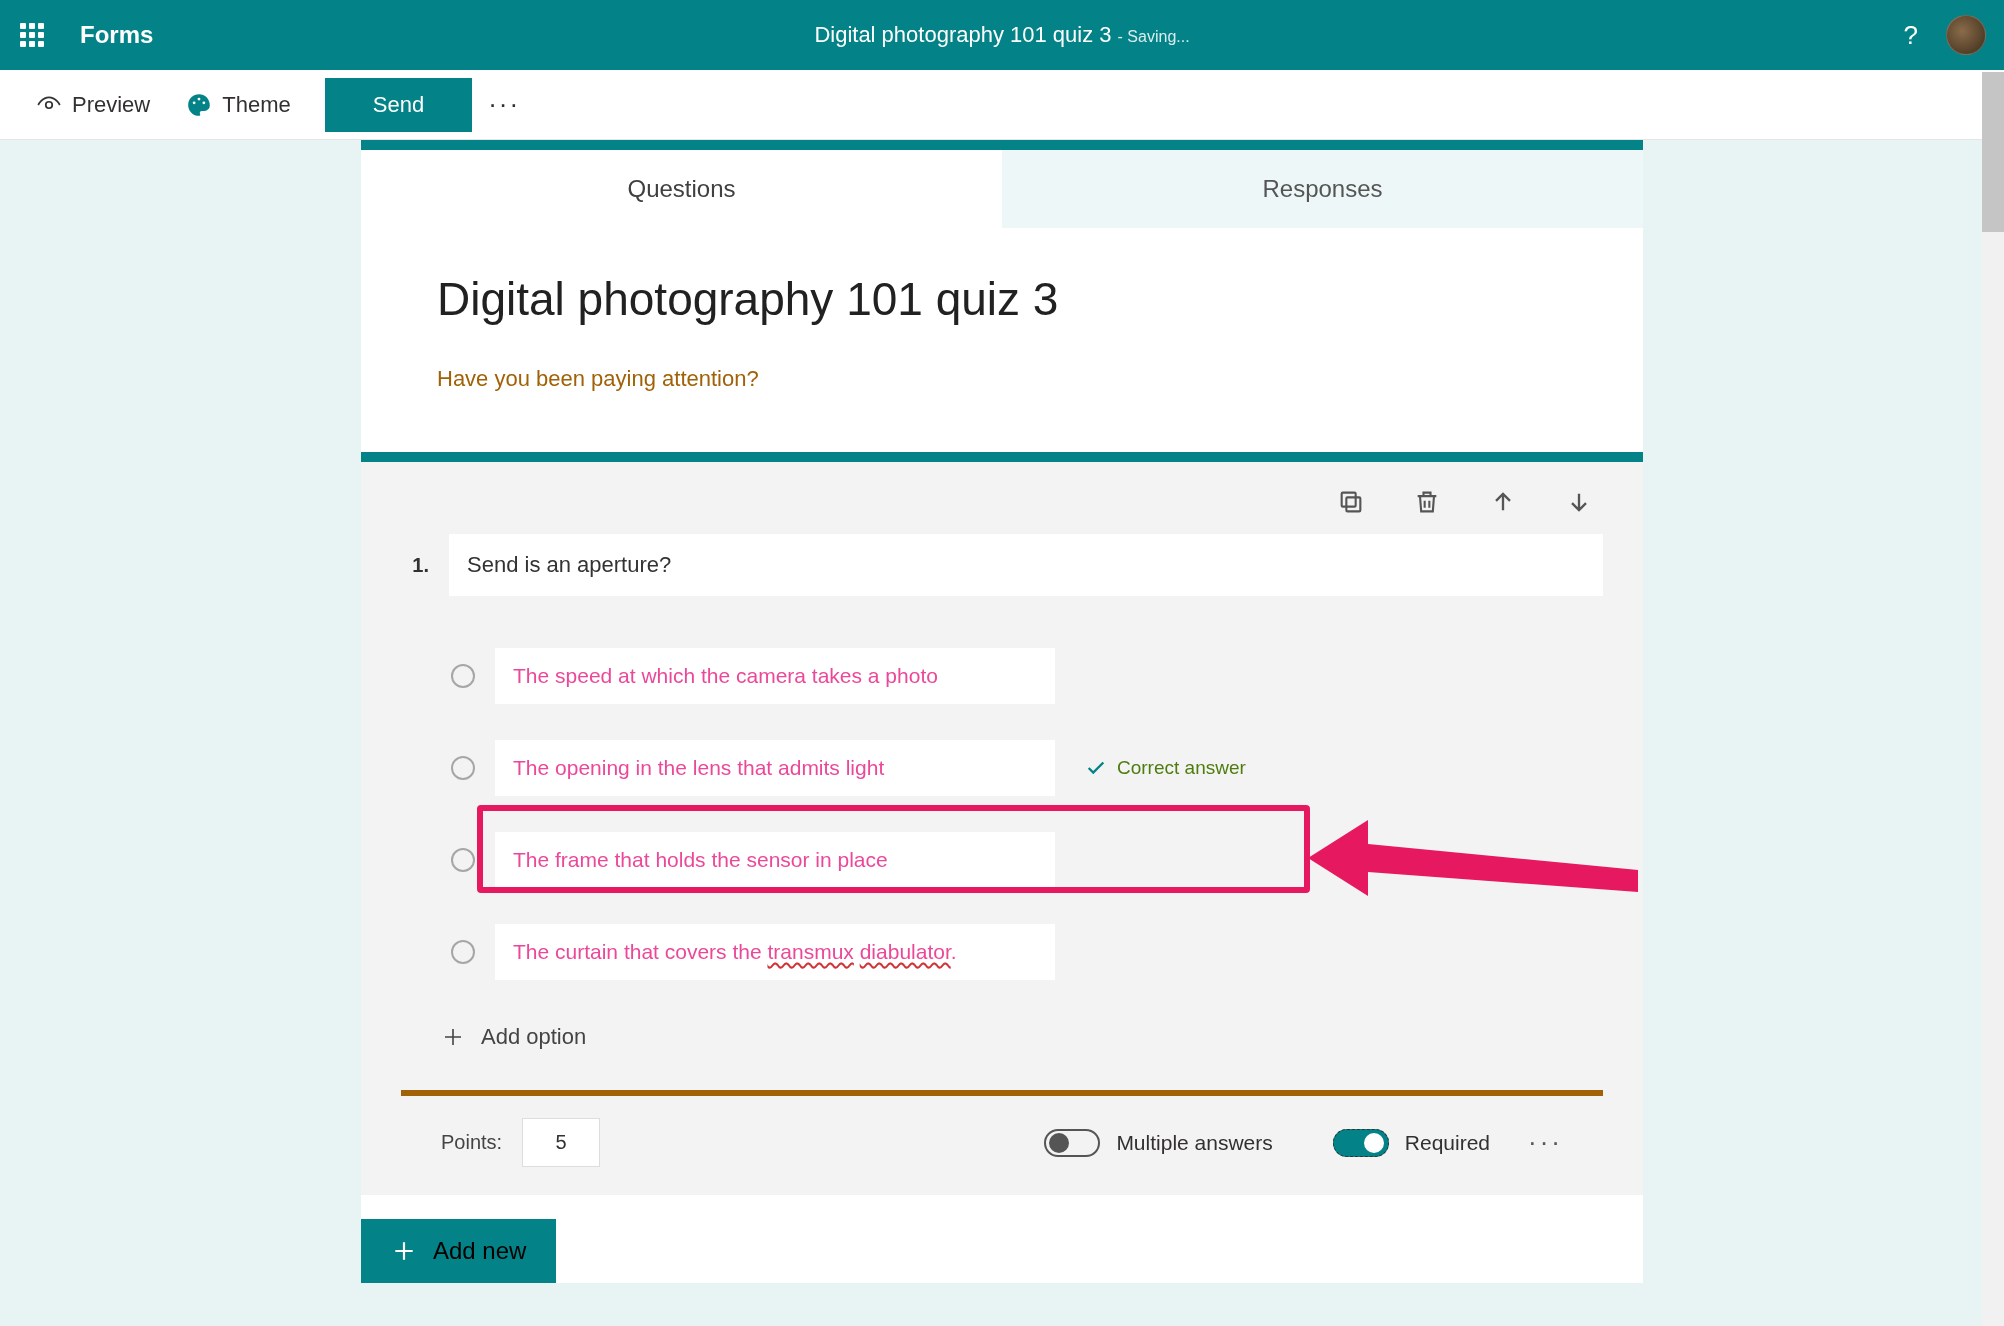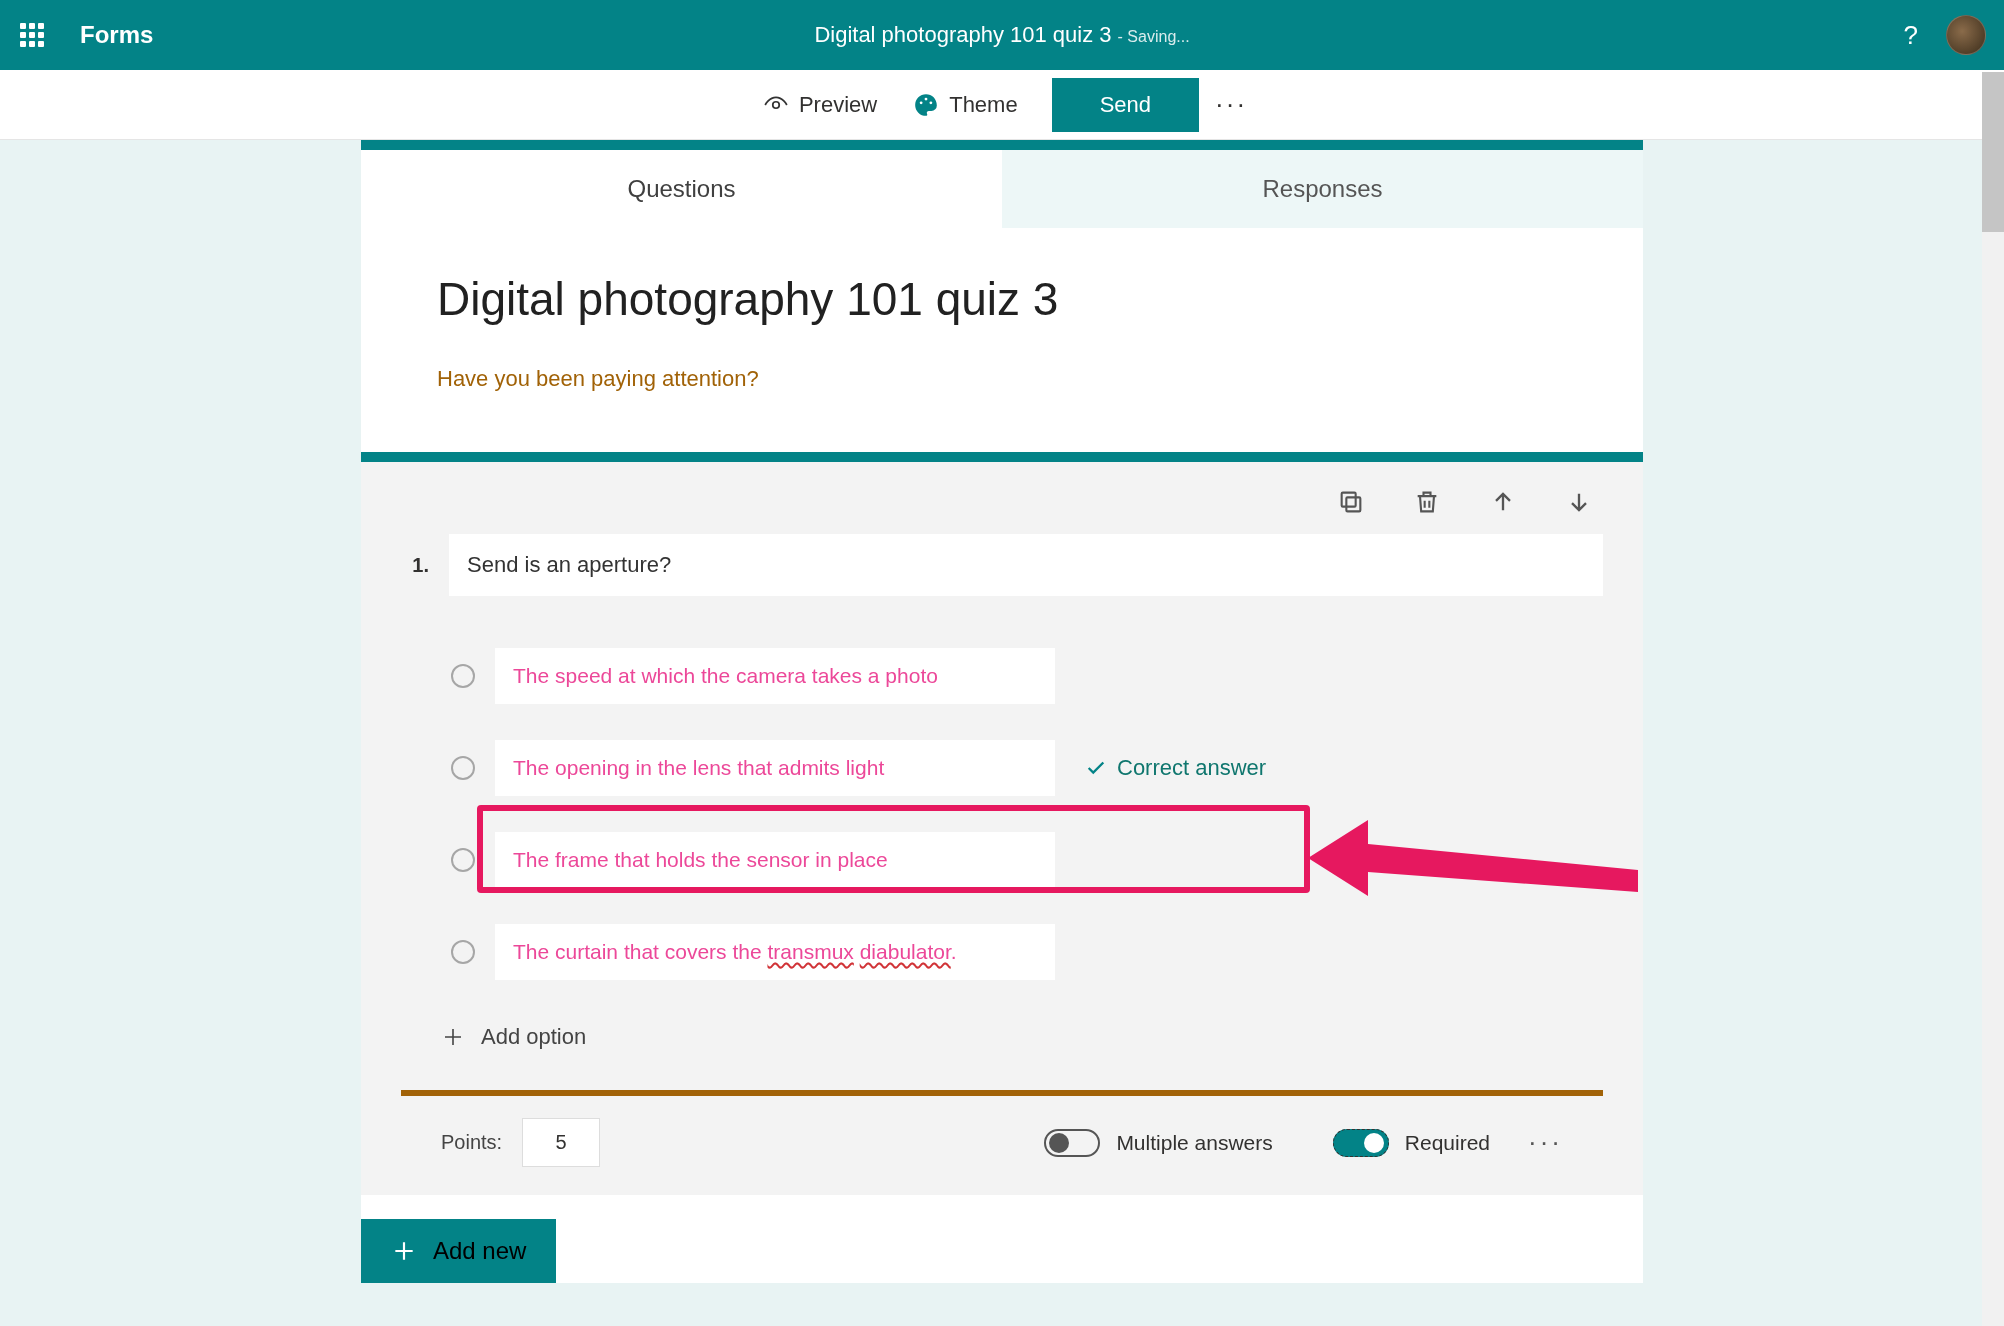--- a/index.html
+++ b/index.html
@@ -30,21 +30,21 @@
     .saving { font-size: 16px; color: rgba(255,255,255,.85); margin-left: 6px;}
     .top-right { margin-left: auto; display:flex; align-items:center; gap: 28px;}
     .help-icon { font-size: 26px; }
     .avatar { width: 40px; height: 40px; border-radius: 50%; background: radial-gradient(circle at 40% 40%, #8a6b4a, #3a2c1a); border:1px solid rgba(255,255,255,.2);}
     
     .toolbar {
       background: white;
       height: 70px;
       display: flex;
       align-items: center;
-      justify-content: center;
+      justify-content: flex-start;
       padding: 0 22px;
       border-bottom: 1px solid #e5e5e5;
       gap: 8px;
     }
     .tb-item { display:flex; align-items:center; gap:10px; color:#323130; font-size:22px; cursor:pointer; padding:4px 14px;}
     .send-btn { background:#038387; color:white; padding: 14px 48px; font-size:22px; cursor:pointer; margin-left:12px;}
     .more-btn { font-size: 26px; letter-spacing: 2px; cursor:pointer; padding:0 8px;}
     .icon-svg { width:26px; height:26px; display:inline-block;}
     
     .page { display:flex; justify-content:center; }
@@ -70,21 +70,21 @@
     }
     .q-toolbar { display:flex; justify-content:flex-end; gap:48px; padding: 8px 10px 18px 10px; }
     .q-toolbar .tbtn { width:28px; height:28px; cursor:pointer; color:#555;}
     .q-row { display:flex; align-items:center; gap:20px; margin-bottom:28px;}
     .q-num { font-size:20px; font-weight:600; min-width:28px; text-align:right;}
     .q-input { flex:1; background:white; padding: 18px 18px; font-size:22px; color:#333; border:none;}
     .options { padding: 24px 0 10px 44px;}
     .opt-row { display:flex; align-items:center; gap:20px; margin-bottom:36px; position:relative;}
     .radio { width:24px; height:24px; border:2px solid #a6a6a6; border-radius:50%; flex-shrink:0; margin-left:6px; cursor:pointer;}
     .opt-input { width:560px; background:white; padding: 16px 18px; font-size:21px; color:#ec4899; border:none;}
-    .correct-badge { display:flex; align-items:center; gap:10px; color:#0f766e; font-size:22px; margin-left:10px;}
+    .correct-badge { display:flex; align-items:center; gap:10px; color:#4d7c0f; font-size:19px; margin-left:10px;}
     .check-icon { width:22px; height:22px;}
     .add-opt { display:flex; align-items:center; gap:16px; color:#444; font-size:22px; cursor:pointer; padding:8px 0 30px 0; margin-left:-4px;}
     .plus { width:24px; height:24px; }
     .q-footer { border-top:6px solid #a16207; padding:22px 40px 28px 40px; display:flex; align-items:center; gap:20px;}
     .points-wrap{display:flex;align-items:center;gap:20px;}
     .points-label{font-size:20px; color:#444;}
     .points-input{width:78px; background:white; border:1px solid #ddd; padding:12px 0; text-align:center; font-size:20px;}
     .spacer{flex:1;}
     .toggle-wrap{display:flex;align-items:center;gap:16px;}
     .tog{width:56px;height:28px;border:2px solid #555;border-radius:20px;position:relative;cursor:pointer;}

